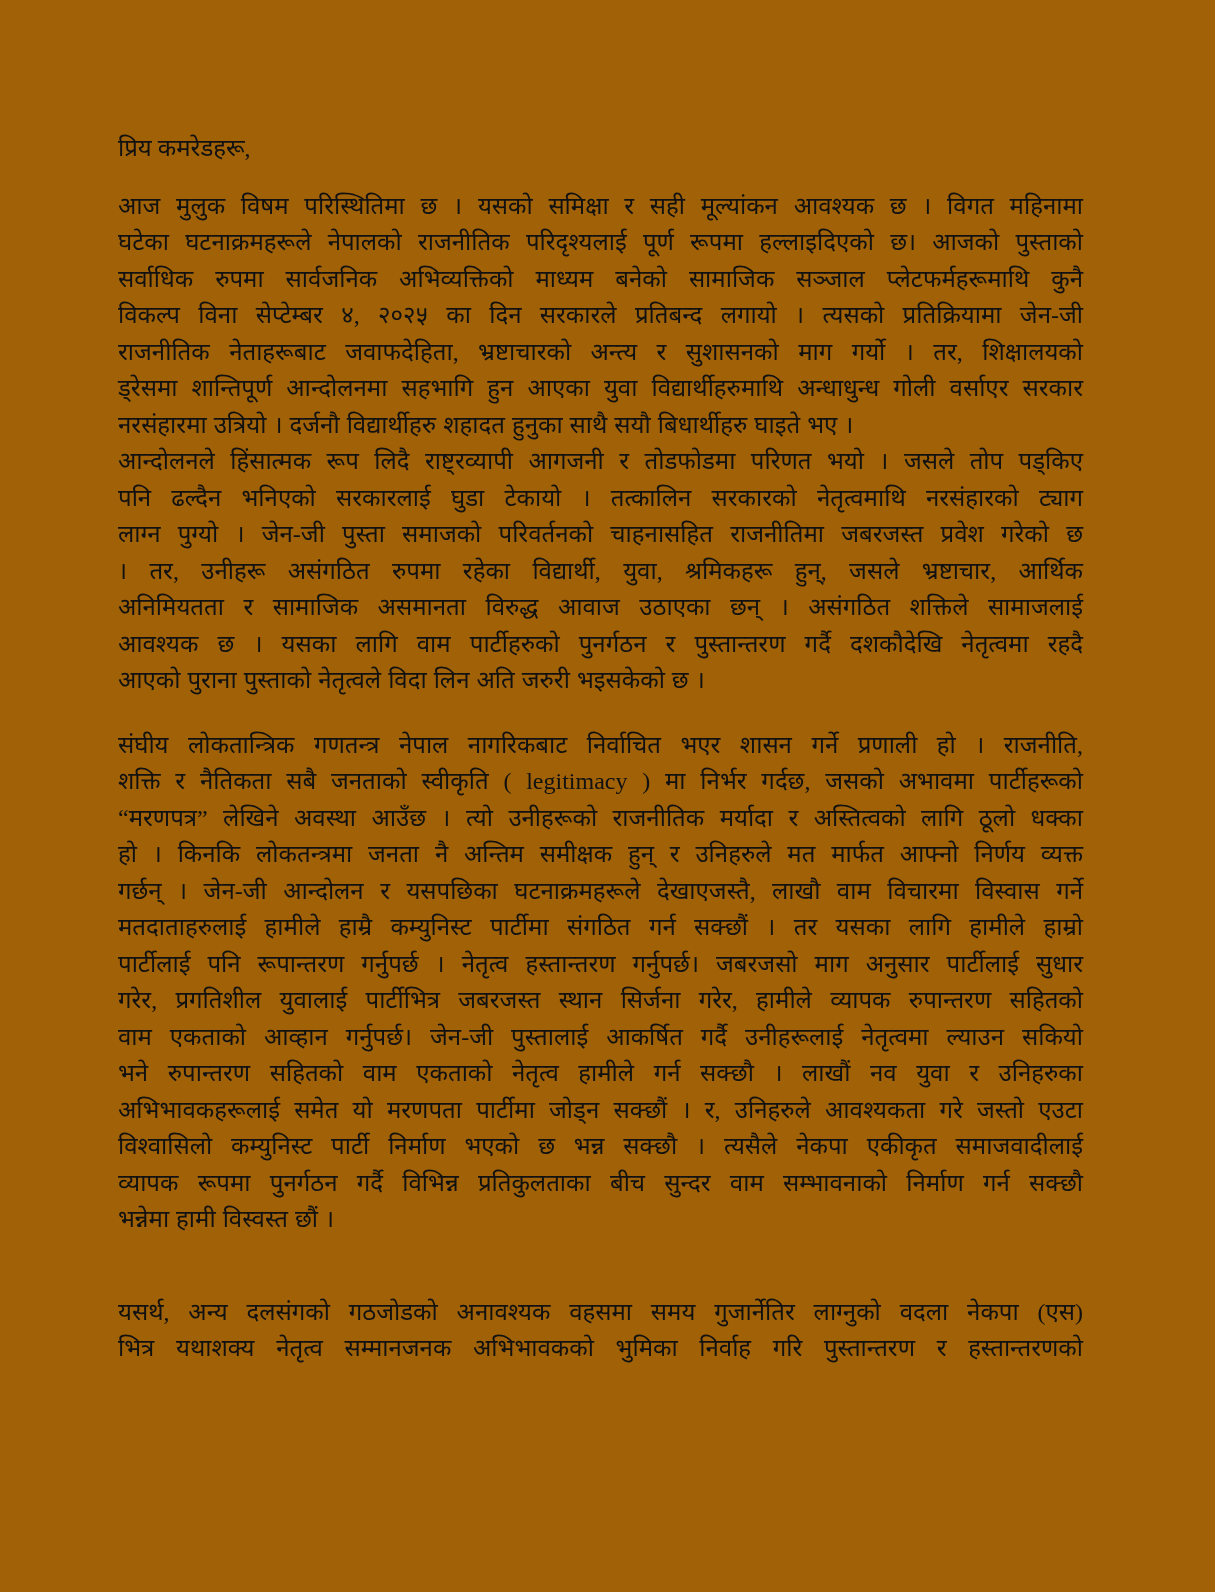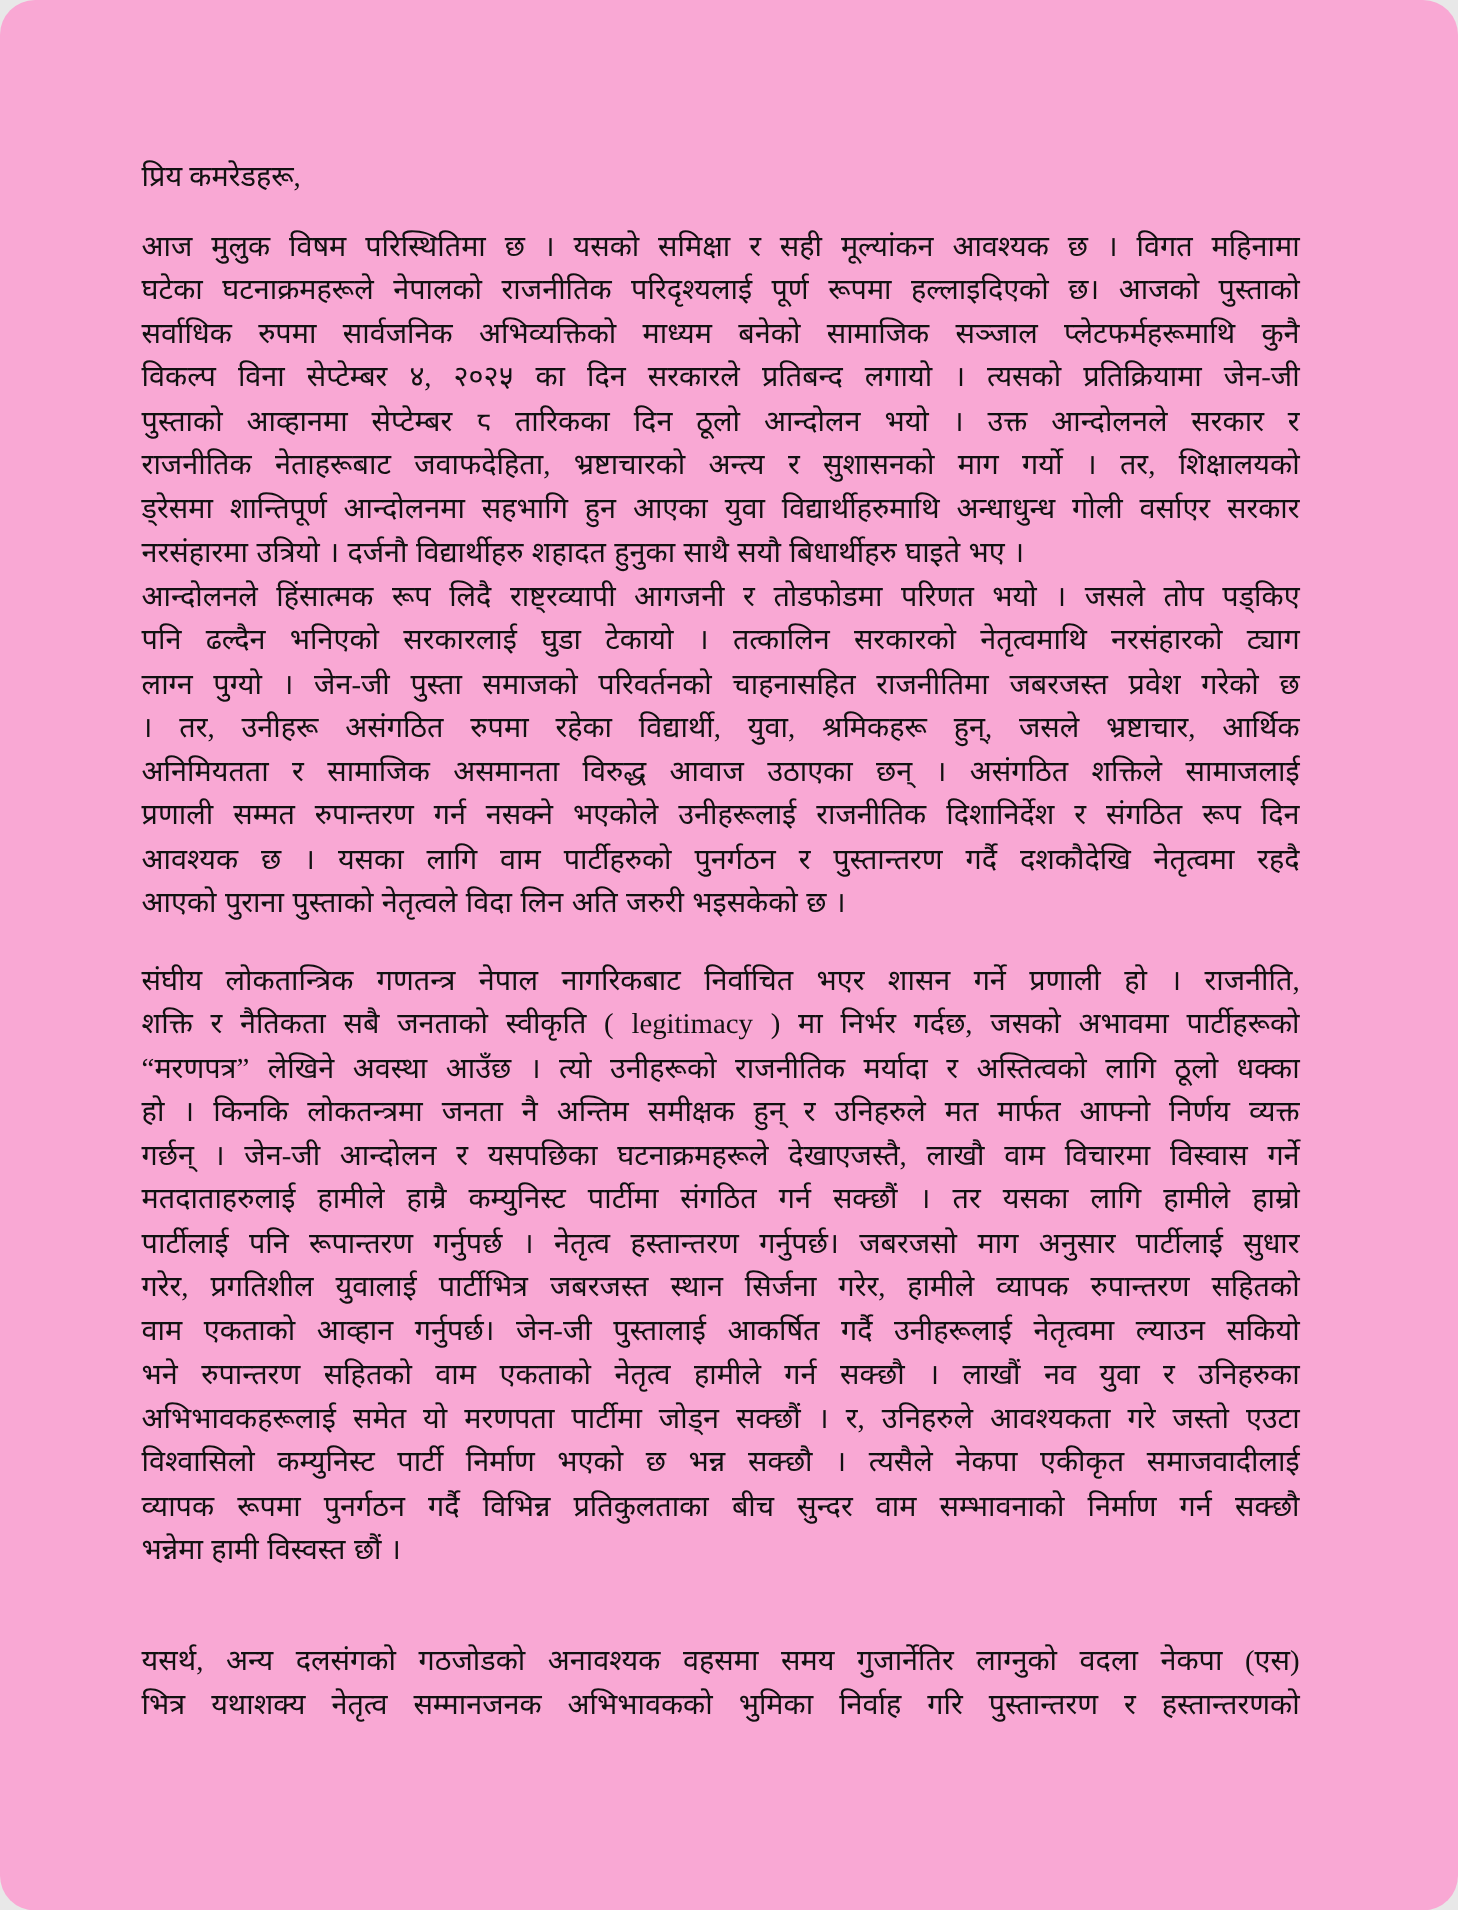--- a/index.html
+++ b/index.html
@@ -43,40 +43,38 @@
     word-spacing: 1px;
   }
   .line.last {
     text-align: right;
     text-align-last: left;
   }
 </style>
 </head>
 <body>
 
-<div class="page" style="background: #f9a8d4; color: rgb(17, 17, 17); border-radius: 29px;">
+<div class="page" style="background: #a16207; color: rgb(17, 17, 17);">
   <div class="salutation">प्रिय कमरेडहरू,</div>
   <div class="letter-body">
       <div class="block">
         <div class="line">आज मुलुक विषम परिस्थितिमा छ । यसको समिक्षा र सही मूल्यांकन आवश्यक छ । विगत महिनामा</div>
         <div class="line">घटेका घटनाक्रमहरूले नेपालको राजनीतिक परिदृश्यलाई पूर्ण रूपमा हल्लाइदिएको छ। आजको पुस्ताको</div>
         <div class="line">सर्वाधिक रुपमा सार्वजनिक अभिव्यक्तिको माध्यम बनेको सामाजिक सञ्जाल प्लेटफर्महरूमाथि कुनै</div>
         <div class="line">विकल्प विना सेप्टेम्बर ४, २०२५ का दिन सरकारले प्रतिबन्द लगायो । त्यसको प्रतिक्रियामा जेन-जी</div>
-        <div class="line">पुस्ताको आव्हानमा सेप्टेम्बर ८ तारिकका दिन ठूलो आन्दोलन भयो । उक्त आन्दोलनले सरकार र</div>
         <div class="line">राजनीतिक नेताहरूबाट जवाफदेहिता, भ्रष्टाचारको अन्त्य र सुशासनको माग गर्यो । तर, शिक्षालयको</div>
         <div class="line">ड्रेसमा शान्तिपूर्ण आन्दोलनमा सहभागि हुन आएका युवा विद्यार्थीहरुमाथि अन्धाधुन्ध गोली वर्साएर सरकार</div>
         <div class="line last">नरसंहारमा उत्रियो । दर्जनौ विद्यार्थीहरु शहादत हुनुका साथै सयौ बिधार्थीहरु घाइते भए  ।</div>
       </div>
       <div class="block">
         <div class="line">आन्दोलनले हिंसात्मक रूप लिदै राष्ट्रव्यापी आगजनी र तोडफोडमा परिणत भयो । जसले तोप पड्किए</div>
         <div class="line">पनि ढल्दैन भनिएको सरकारलाई घुडा टेकायो । तत्कालिन सरकारको नेतृत्वमाथि नरसंहारको ट्याग</div>
         <div class="line">लाग्न पुग्यो । जेन-जी पुस्ता समाजको परिवर्तनको चाहनासहित राजनीतिमा जबरजस्त प्रवेश गरेको छ</div>
         <div class="line">। तर, उनीहरू असंगठित रुपमा रहेका विद्यार्थी, युवा, श्रमिकहरू हुन्, जसले भ्रष्टाचार,  आर्थिक</div>
         <div class="line">अनिमियतता र सामाजिक असमानता विरुद्ध आवाज उठाएका छन् । असंगठित शक्तिले सामाजलाई</div>
-        <div class="line">प्रणाली सम्मत रुपान्तरण गर्न नसक्ने भएकोले उनीहरूलाई राजनीतिक दिशानिर्देश र संगठित रूप दिन</div>
         <div class="line">आवश्यक छ । यसका लागि वाम पार्टीहरुको पुनर्गठन र पुस्तान्तरण गर्दै दशकौदेखि नेतृत्वमा रहदै</div>
         <div class="line last">आएको पुराना पुस्ताको नेतृत्वले विदा लिन अति जरुरी भइसकेको छ ।</div>
       </div>
       <div class="block">
         <div class="line">संघीय लोकतान्त्रिक गणतन्त्र नेपाल नागरिकबाट निर्वाचित भएर शासन गर्ने प्रणाली हो । राजनीति,</div>
         <div class="line">शक्ति र नैतिकता सबै जनताको स्वीकृति ( legitimacy ) मा निर्भर गर्दछ, जसको अभावमा पार्टीहरूको</div>
         <div class="line">“मरणपत्र” लेखिने अवस्था आउँछ । त्यो उनीहरूको राजनीतिक मर्यादा र अस्तित्वको लागि ठूलो धक्का</div>
         <div class="line">हो । किनकि लोकतन्त्रमा जनता नै अन्तिम समीक्षक हुन् र उनिहरुले मत मार्फत आफ्नो निर्णय व्यक्त</div>
         <div class="line">गर्छन् । जेन-जी आन्दोलन र यसपछिका घटनाक्रमहरूले देखाएजस्तै, लाखौ वाम विचारमा विस्वास गर्ने</div>
         <div class="line">मतदाताहरुलाई हामीले हाम्रै कम्युनिस्ट पार्टीमा संगठित गर्न सक्छौं । तर यसका लागि हामीले हाम्रो</div>

